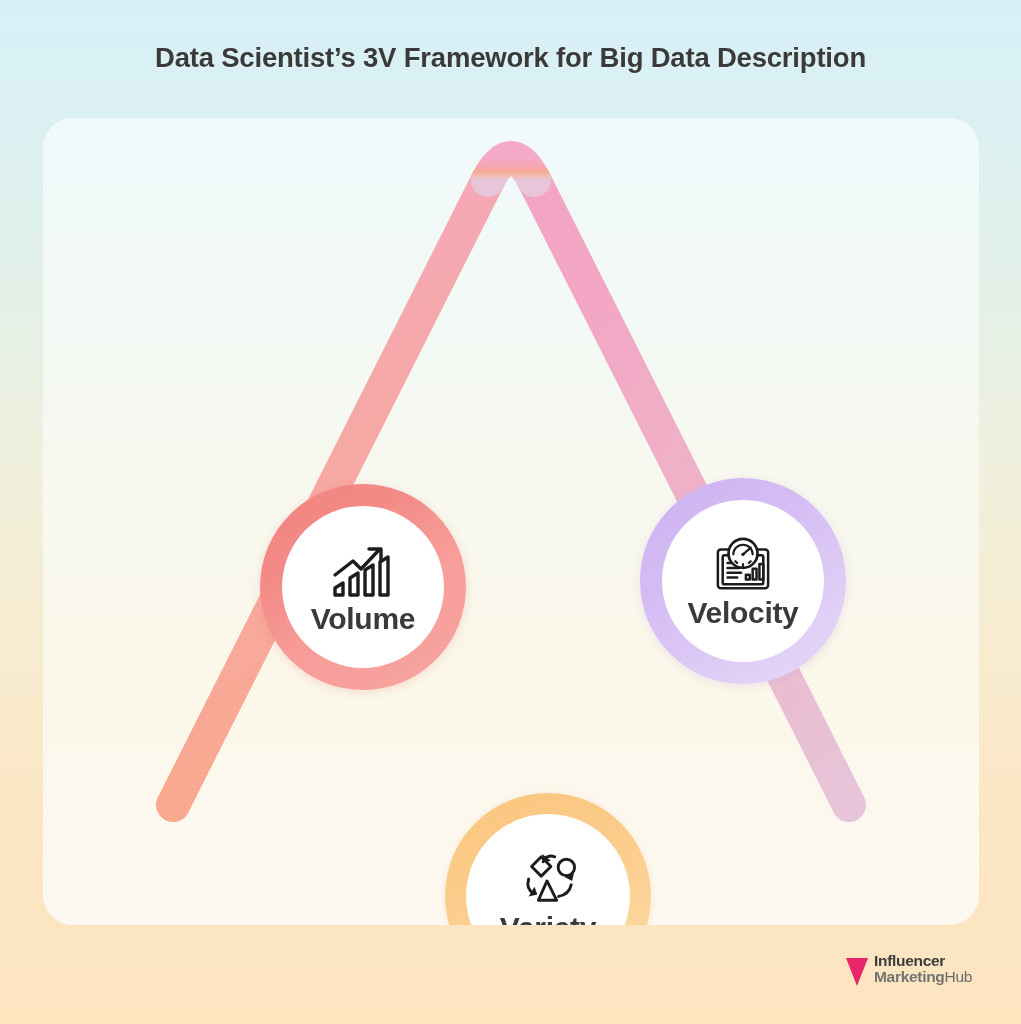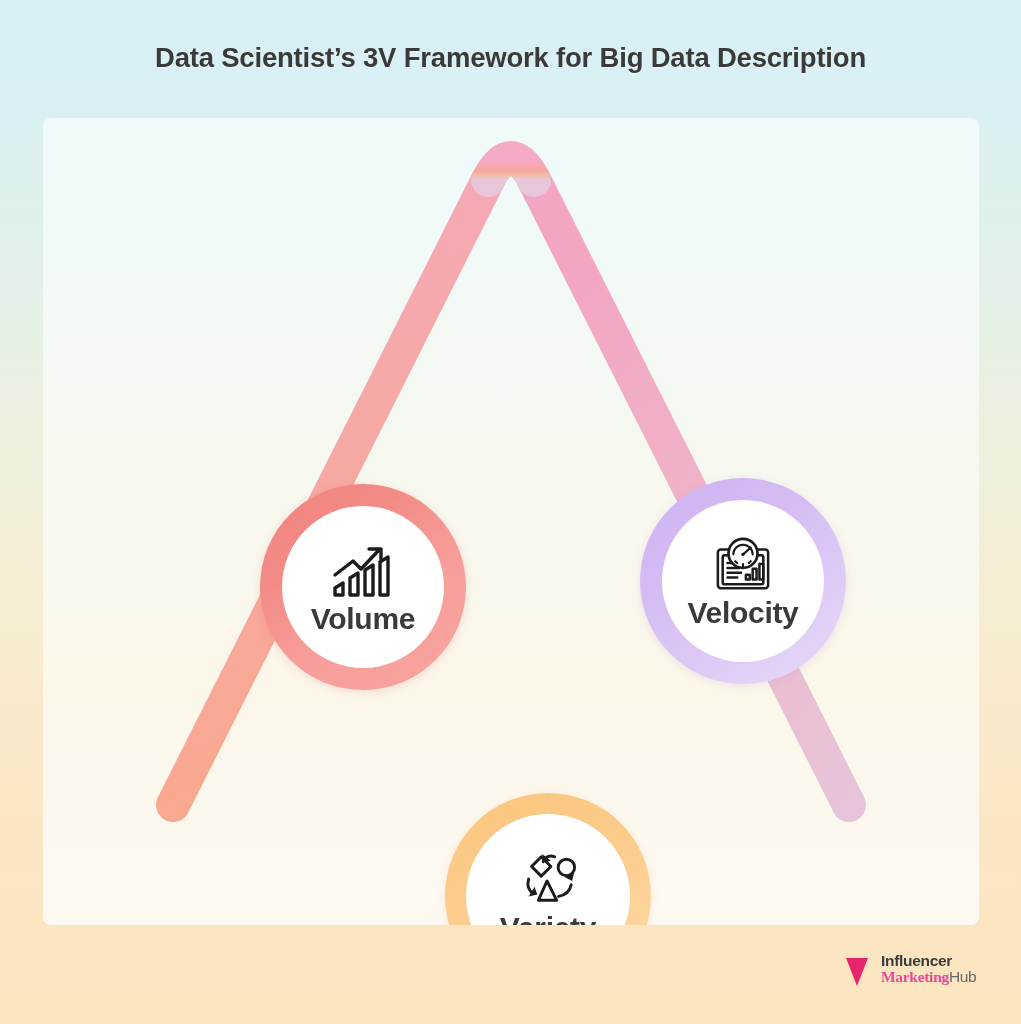--- a/index.html
+++ b/index.html
@@ -46,21 +46,21 @@
     text-shadow: 0 1px 1px rgba(255,255,255,.5);
   }
 
   
   #card {
     position: absolute;
     left: 43px;
     top: 118px;
     width: 936px;
     height: 807px;
-    border-radius: 8px;
+    border-radius: 30px;
     background: linear-gradient(
       to bottom,
       #f0f9fb 0%,
       #f2f9f6 20%,
       #f7f8ef 45%,
       #fbf7e9 70%,
       #fdf8ef 88%,
       #fdf9f2 100%
     );
     overflow: hidden;
@@ -140,21 +140,21 @@
 
   #node-variety .node-inner { width: 164px; height: 164px; }
 
   
   #logo {
     position: absolute;
     left: 846px;
     top: 952px;
     display: flex;
     align-items: center;
-    gap: 12px;
+    gap: 5px;
   }
 
   #logo-mark {
     width: 22px;
     height: 34px;
     flex: none;
     margin-right: 1px;
   }
 
   .logo-text {
@@ -168,21 +168,21 @@
     font-weight: bold;
     color: #3c3c3c;
     letter-spacing: -0.3px;
   }
 
   #logo-line2 {
     font-size: 15.5px;
     color: #6a6a6a;
     letter-spacing: -0.3px;
   }
-  #logo-line2 b { color: #ec4899; font-weight: bold; font-family: Liberation Serif, serif; }
+  #logo-line2 b { color: #737373; font-weight: bold; }
 </style>
 </head>
 <body>
 
 <div id="stage">
 
   <h1 id="page-title">Data Scientist’s 3V Framework for Big Data Description</h1>
 
   <div id="card">
 

